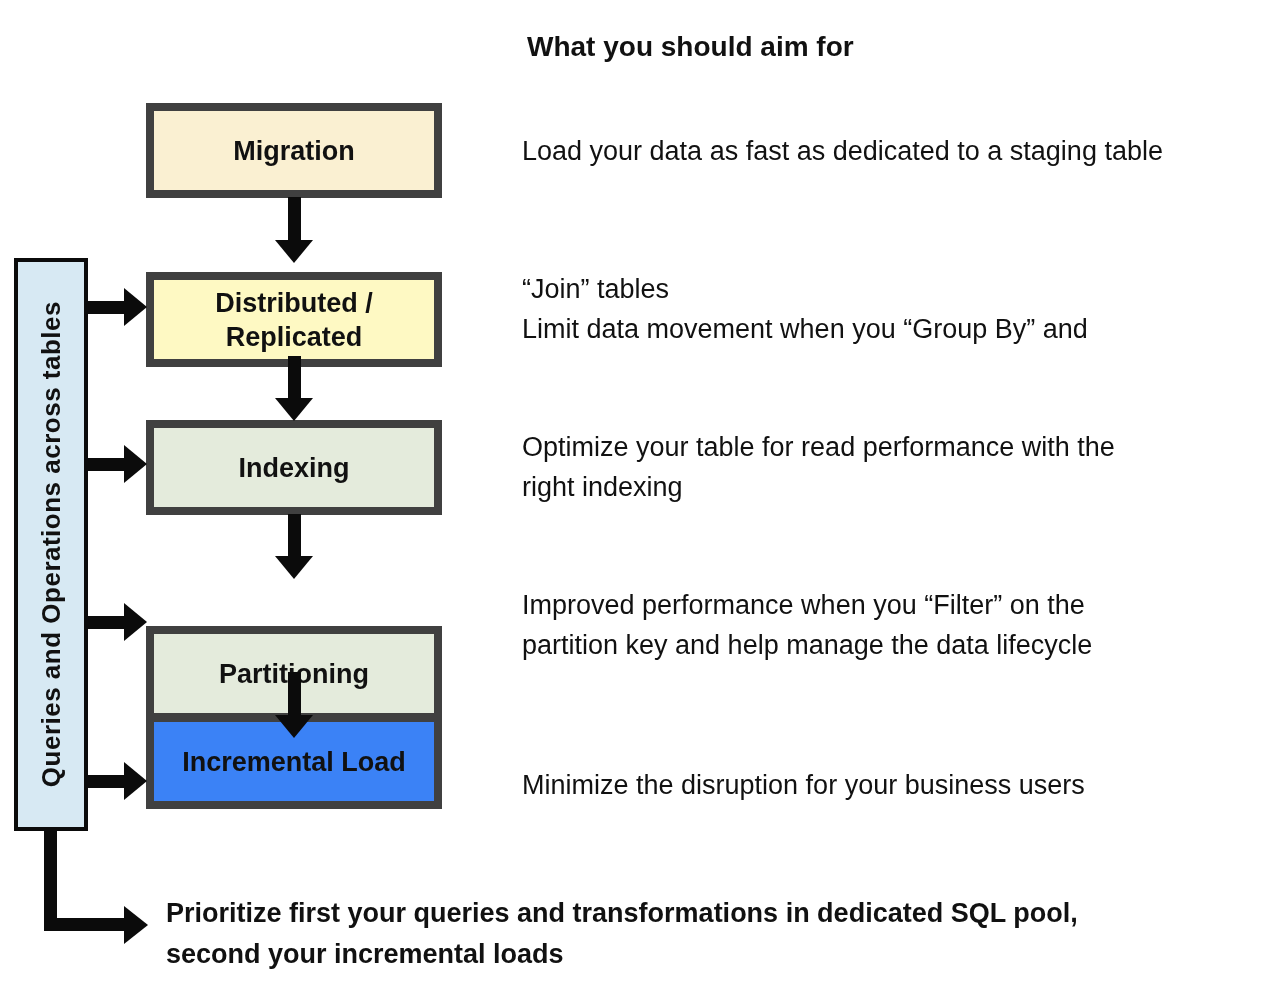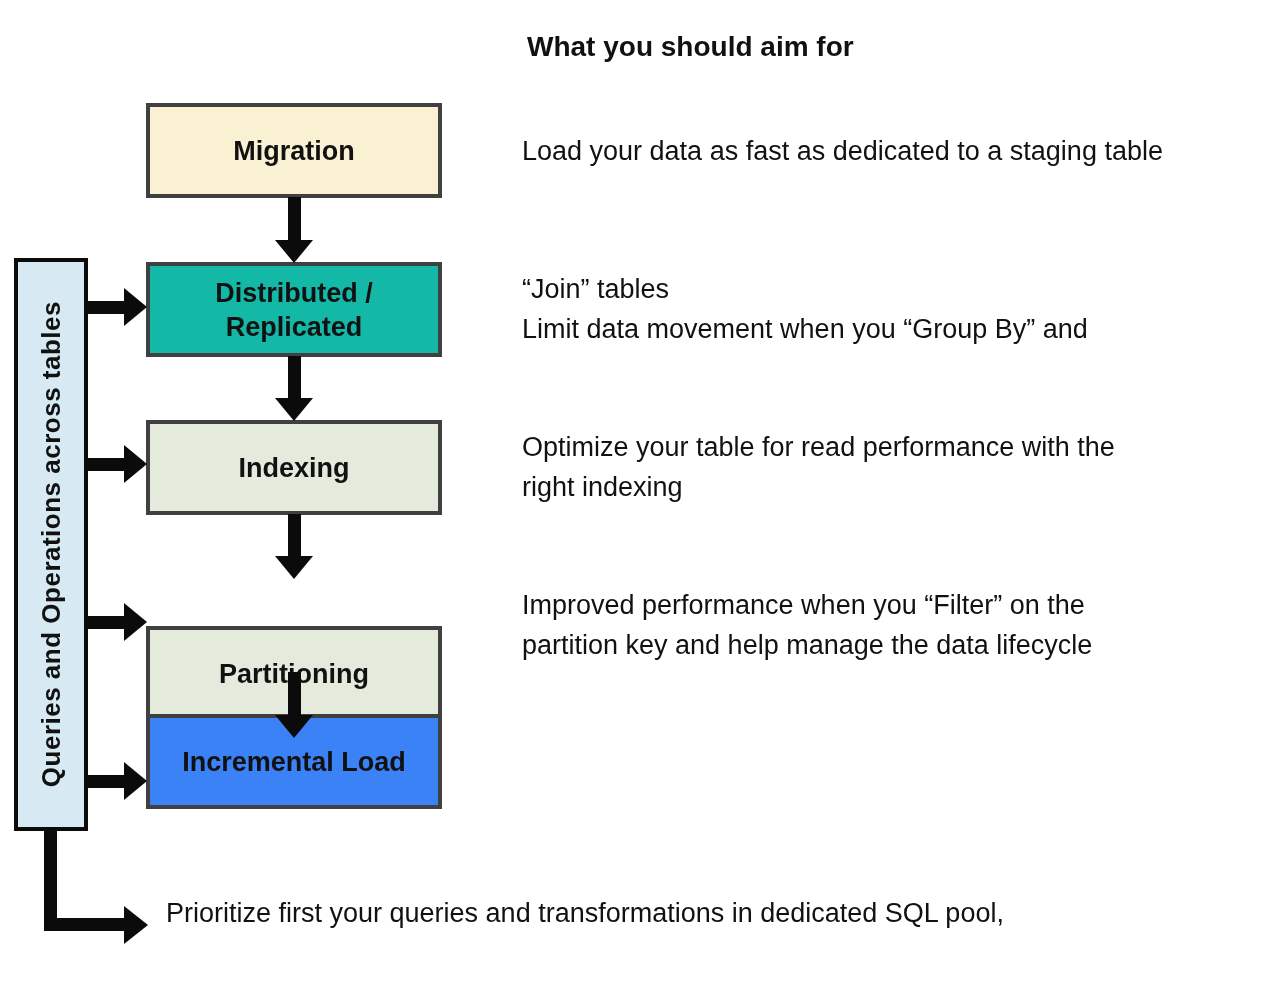--- a/index.html
+++ b/index.html
@@ -13,21 +13,21 @@
     overflow: hidden;
   }
 
   
   .fbox {
     position: absolute;
     left: 146px;
     width: 296px;
     height: 95px;
     box-sizing: border-box;
-    border: 4px solid #404040;
+    border: 8px solid #404040;
     display: flex;
     align-items: center;
     justify-content: center;
     text-align: center;
     font-weight: bold;
     font-size: 27px;
     line-height: 34px;
     padding: 0 14px;
   }
 
@@ -106,41 +106,41 @@
     font-size: 27px;
     line-height: 40px;
   }
   .desc div { white-space: nowrap; }
 
   
   .footer-note {
     position: absolute;
     left: 166px;
     top: 893px;
-    font-weight: normal;
+    font-weight: bold;
     font-size: 27px;
     line-height: 41px;
   }
   .footer-note div { white-space: nowrap; }
 </style>
 </head>
 <body>
 
 <div class="canvas">
 
   <div class="title">What you should aim for</div>
 
   <div class="sidebar" style="background-color: rgb(215, 233, 243);">
     <span class="vlabel">Queries and Operations across tables</span>
   </div>
 
   <div class="fbox" style="top: 103px; background-color: rgb(250, 240, 210);">
     <span>Migration</span>
   </div>
-  <div class="fbox" style="top: 262px; background-color: #14b8a6; align-items: center;">
+  <div class="fbox" style="top: 272px; background-color: #fef9c3; align-items: center;">
     <span>Distributed / Replicated</span>
   </div>
   <div class="fbox" style="top: 420px; background-color: rgb(228, 235, 220);">
     <span>Indexing</span>
   </div>
   <div class="fbox" style="top: 578px; background-color: rgb(228, 235, 220); margin-top: 48px;">
     <span>Partitioning</span>
   </div>
   <div class="fbox" style="top: 714px; background-color: #3b82f6;">
     <span>Incremental Load</span>
@@ -192,18 +192,22 @@
     <div>Limit data movement when you “Group By” and</div>
   </div>
   <div class="desc" style="top:427px">
     <div>Optimize your table for read performance with the</div>
     <div>right indexing</div>
   </div>
   <div class="desc" style="top:585px">
     <div>Improved performance when you “Filter” on the</div>
     <div>partition key and help manage the data lifecycle</div>
   </div>
+  <div class="desc" style="top:765px">
+    <div>Minimize the disruption for your business users</div>
+  </div>
 
   <div class="footer-note">
     <div>Prioritize first your queries and transformations in dedicated SQL pool,</div>
+    <div>second your incremental loads</div>
   </div>
 
 </div>
 
 </body></html>

